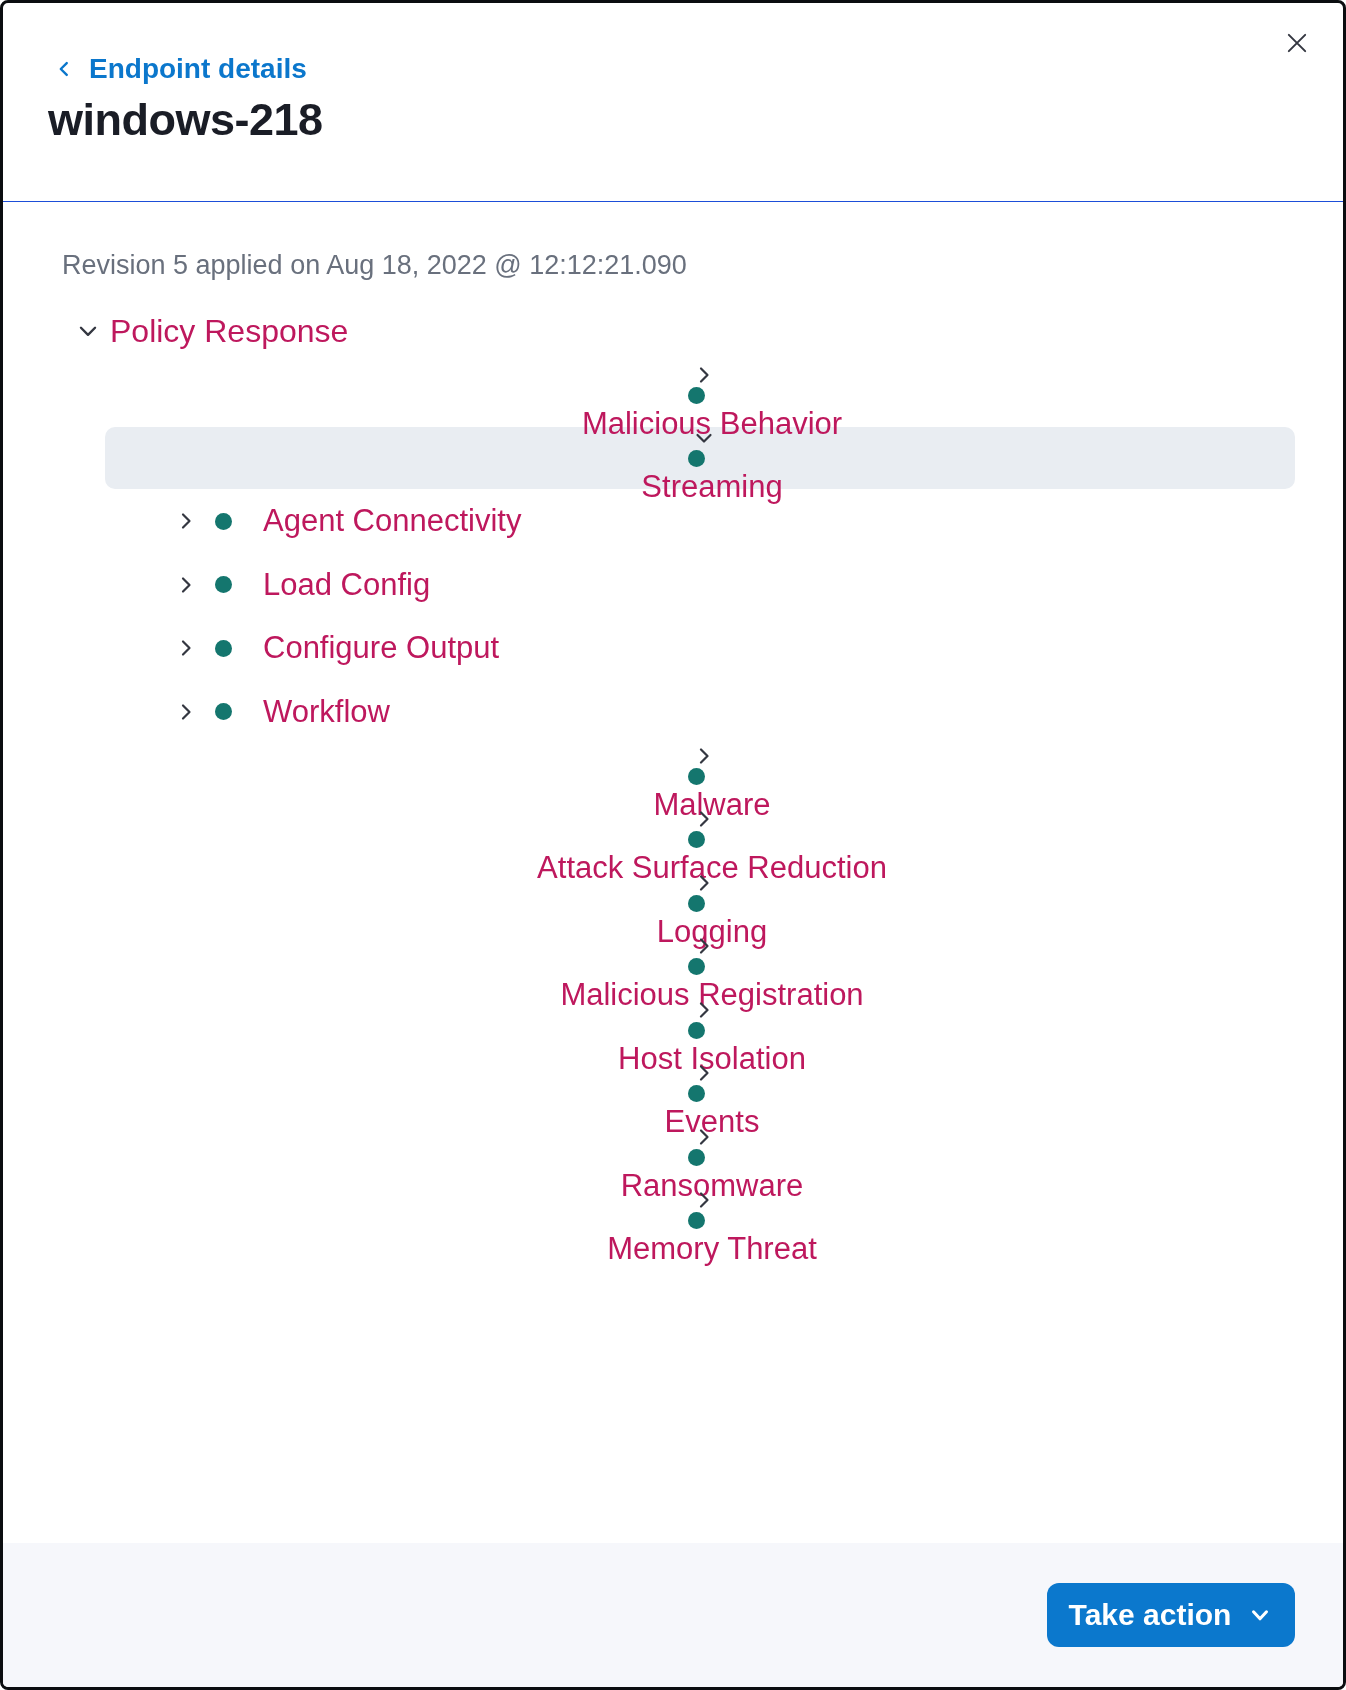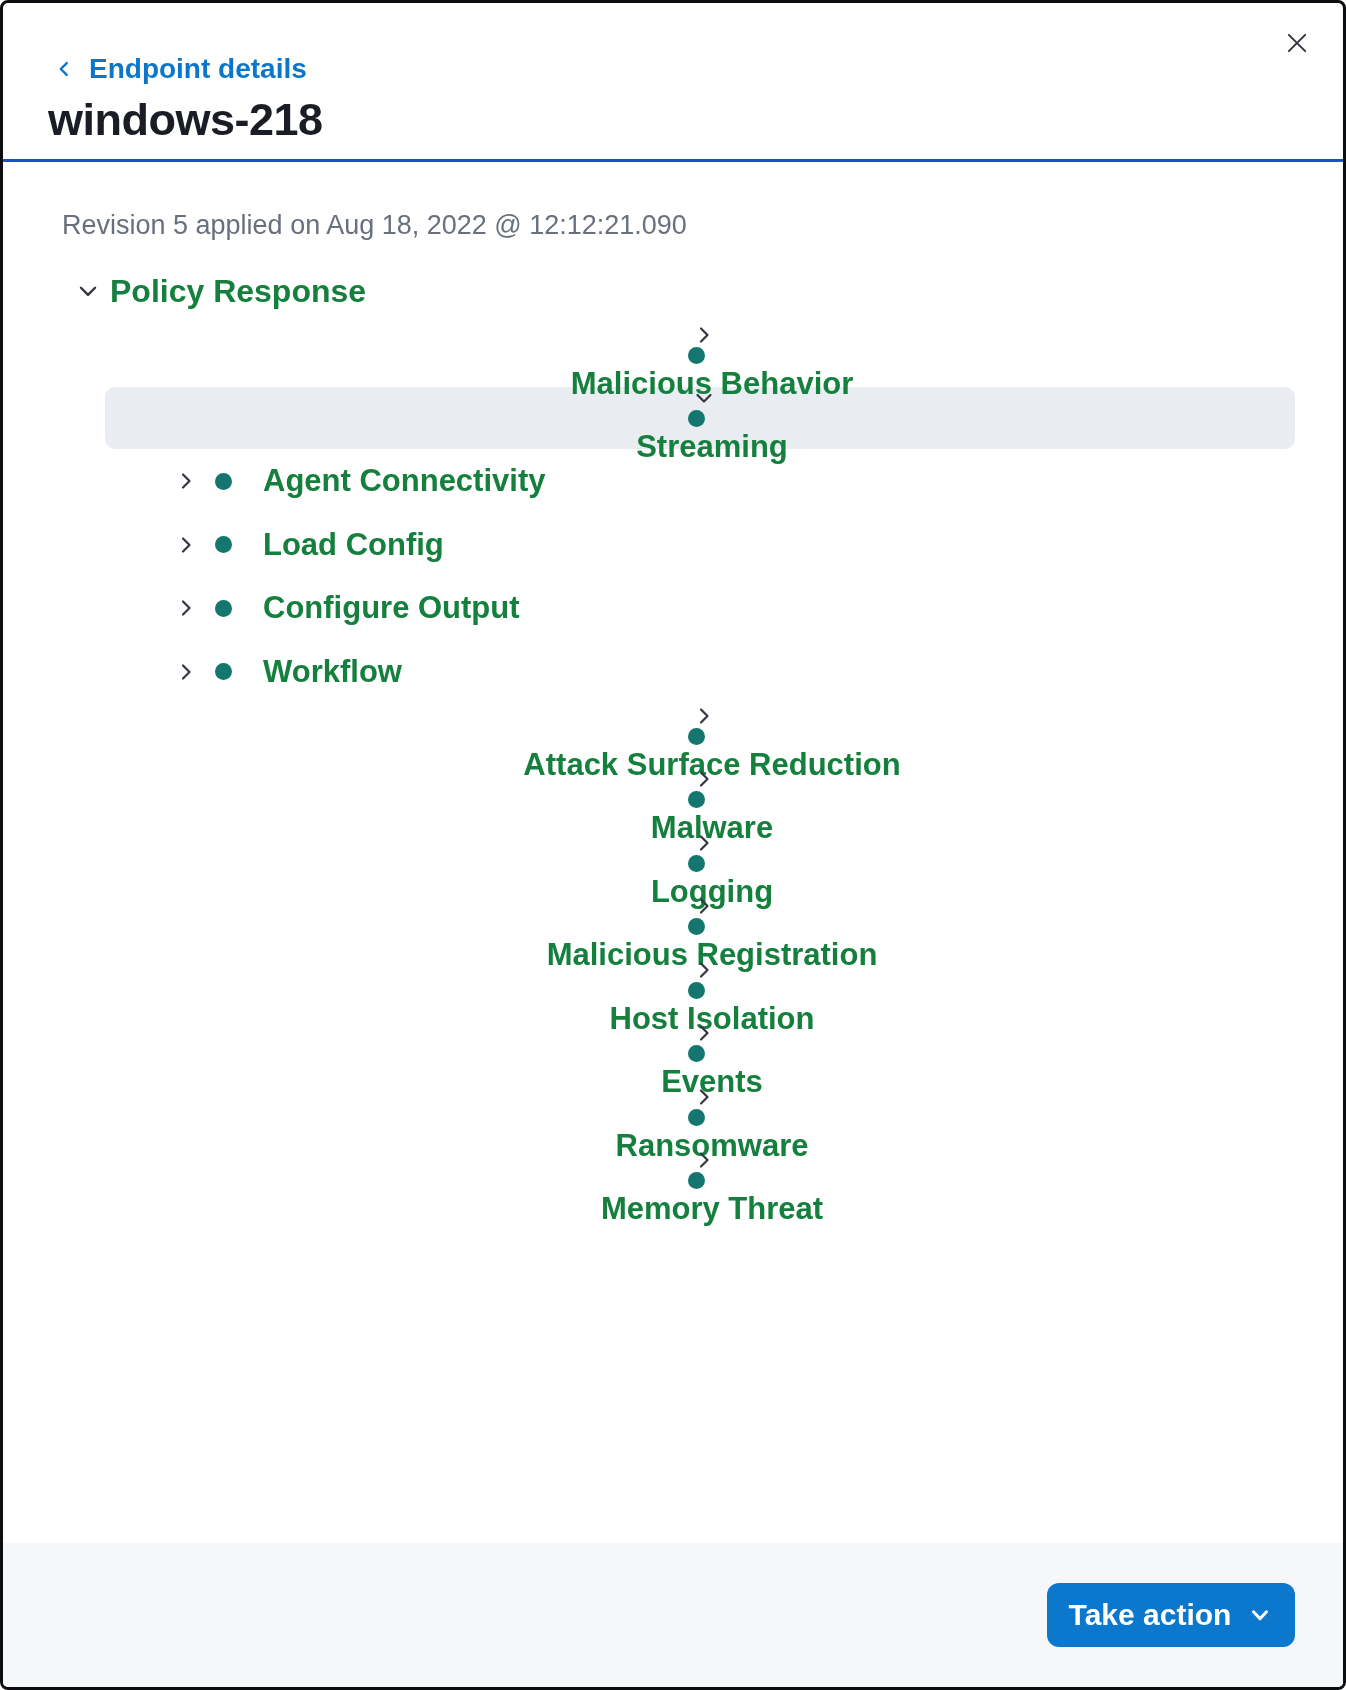--- a/index.html
+++ b/index.html
@@ -6,21 +6,21 @@
   html,body { width:1346px; height:1690px; background:#ffffff; }
   body { font-family:"Liberation Sans","DejaVu Sans",sans-serif; color:#343741; }
 
   .panel{
     position:relative; width:1346px; height:1690px;
     background:#ffffff; border:3px solid #0b0d10; border-radius:8px;
     display:flex; flex-direction:column; overflow:hidden;
   }
 
   
-  .header{ position:relative; height:159px; flex:none; border-bottom:3px solid #1d4ed8; }
+  .header{ position:relative; height:199px; flex:none; border-bottom:1px solid #1d4ed8; }
   .close-btn{
     position:absolute; top:23px; right:29px; width:34px; height:34px;
     background:none; border:none; cursor:pointer; display:flex; align-items:center; justify-content:center;
   }
   .back-link{
     position:absolute; left:50px; top:49px; display:flex; align-items:center; gap:14px;
     color:#0b77cc; font-size:28px; font-weight:700; text-decoration:none; cursor:pointer; line-height:34px;
   }
   .page-title{
     position:absolute; left:45px; top:92px; font-size:45px; line-height:50px;
@@ -32,21 +32,21 @@
   .revision{ position:absolute; left:47px; top:46px; font-size:27px; line-height:34px; color:#69707d; }
 
   .tree{ position:absolute; top:97px; left:0; right:0; padding:0 47px; }
   .row{
     position:relative; display:flex; align-items:center; height:63.5px; cursor:pointer;
   }
   .row .chev{ width:24px; height:24px; flex:none; margin-right:17px; display:flex; align-items:center; justify-content:center; }
   .row .chev svg{ transition:none; }
   .row.expanded .chev svg{ transform:rotate(90deg); }
   .row .dot{ width:17px; height:17px; border-radius:50%; flex:none; margin-right:31px; background:#14766e; }
-  .row .lbl{ font-size:31px; line-height:40px; color:#15803d; white-space:nowrap;font-weight:bold; }
+  .row .lbl{ font-size:31px; line-height:40px; color:#be185d; white-space:nowrap; }
 
   .row.root{ padding-left:13px; }
   .row.root .chev{ width:26px; height:26px; margin-right:9px; }
   .row.root .lbl{ font-size:32px; }
   .row.lvl1{ padding-left:66px;flex-direction:column; }
   .row.lvl2{ padding-left:112px; }
 
   .row.selected::before{
     content:""; position:absolute; left:43px; right:1px; top:1px; bottom:1px;
     background:#e9edf2; border-radius:10px; z-index:0;
@@ -155,30 +155,30 @@
     <span class="dot" style="background: rgb(20, 118, 110);"></span>
     <span class="lbl">Workflow</span>
   </div>
         <div class="row lvl1">
     <span class="chev">
       <svg width="24" height="24" viewBox="0 0 24 24" fill="none">
         <path d="M9 5.5 L15.5 12 L9 18.5" stroke="#343741" stroke-width="2.2" stroke-linecap="round" stroke-linejoin="round"></path>
       </svg>
     </span>
     <span class="dot" style="background: rgb(20, 118, 110);"></span>
+    <span class="lbl">Malware</span>
+  </div>
+        <div class="row lvl1">
+    <span class="chev">
+      <svg width="24" height="24" viewBox="0 0 24 24" fill="none">
+        <path d="M9 5.5 L15.5 12 L9 18.5" stroke="#343741" stroke-width="2.2" stroke-linecap="round" stroke-linejoin="round"></path>
+      </svg>
+    </span>
+    <span class="dot" style="background: rgb(20, 118, 110);"></span>
     <span class="lbl">Attack Surface Reduction</span>
-  </div>
-        <div class="row lvl1">
-    <span class="chev">
-      <svg width="24" height="24" viewBox="0 0 24 24" fill="none">
-        <path d="M9 5.5 L15.5 12 L9 18.5" stroke="#343741" stroke-width="2.2" stroke-linecap="round" stroke-linejoin="round"></path>
-      </svg>
-    </span>
-    <span class="dot" style="background: rgb(20, 118, 110);"></span>
-    <span class="lbl">Malware</span>
   </div>
         <div class="row lvl1">
     <span class="chev">
       <svg width="24" height="24" viewBox="0 0 24 24" fill="none">
         <path d="M9 5.5 L15.5 12 L9 18.5" stroke="#343741" stroke-width="2.2" stroke-linecap="round" stroke-linejoin="round"></path>
       </svg>
     </span>
     <span class="dot" style="background: rgb(20, 118, 110);"></span>
     <span class="lbl">Logging</span>
   </div>

